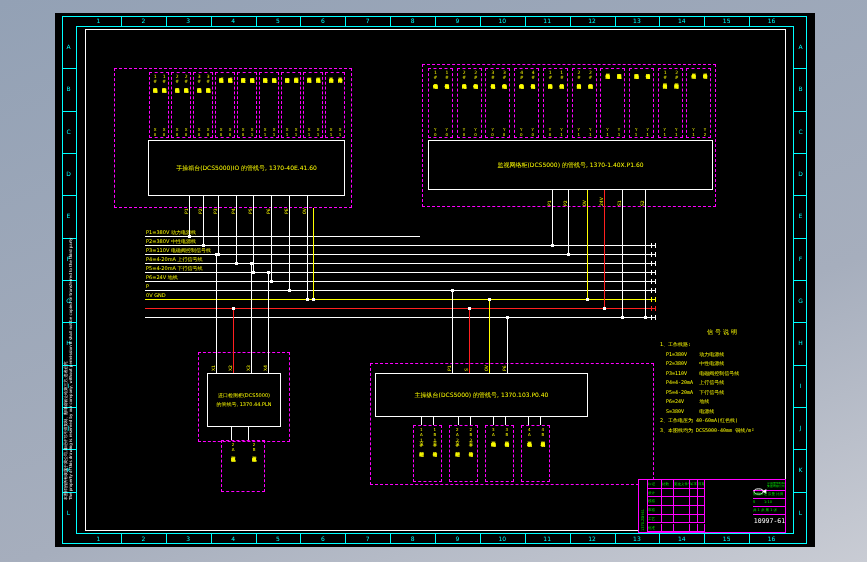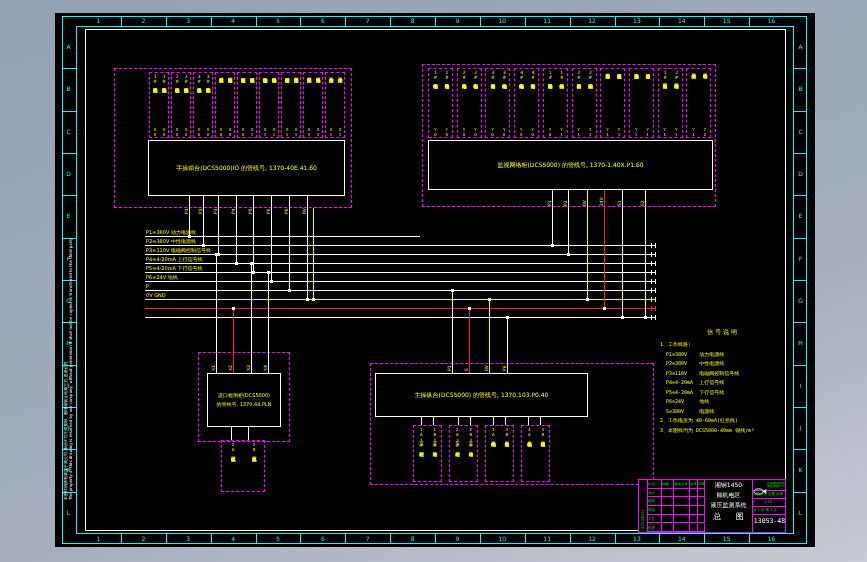--- a/index.html
+++ b/index.html
@@ -542,33 +542,27 @@
       <div style="position: absolute; left: 9px; top: 34.8px; width: 14px; height: 8.7px; border-right: 1px solid rgb(255, 0, 255); border-bottom: 1px solid rgb(255, 0, 255); overflow: hidden; font-size: 3.5px; line-height: 8px; color: rgb(0, 238, 0); white-space: nowrap;">工艺</div>
       <div style="position: absolute; left: 23px; top: 34.8px; width: 12px; height: 8.7px; border-right: 1px solid rgb(255, 0, 255); border-bottom: 1px solid rgb(255, 0, 255); overflow: hidden; font-size: 3.5px; line-height: 8px; color: rgb(0, 238, 0); white-space: nowrap;"></div>
       <div style="position: absolute; left: 35px; top: 34.8px; width: 16px; height: 8.7px; border-right: 1px solid rgb(255, 0, 255); border-bottom: 1px solid rgb(255, 0, 255); overflow: hidden; font-size: 3.5px; line-height: 8px; color: rgb(0, 238, 0); white-space: nowrap;"></div>
       <div style="position: absolute; left: 51px; top: 34.8px; width: 8px; height: 8.7px; border-right: 1px solid rgb(255, 0, 255); border-bottom: 1px solid rgb(255, 0, 255); overflow: hidden; font-size: 3.5px; line-height: 8px; color: rgb(0, 238, 0); white-space: nowrap;"></div>
       <div style="position: absolute; left: 59px; top: 34.8px; width: 7px; height: 8.7px; border-right: 1px solid rgb(255, 0, 255); border-bottom: 1px solid rgb(255, 0, 255); overflow: hidden; font-size: 3.5px; line-height: 8px; color: rgb(0, 238, 0); white-space: nowrap;"></div>
       <div style="position: absolute; left: 9px; top: 43.5px; width: 14px; height: 8.7px; border-right: 1px solid rgb(255, 0, 255); border-bottom: 1px solid rgb(255, 0, 255); overflow: hidden; font-size: 3.5px; line-height: 8px; color: rgb(0, 238, 0); white-space: nowrap;">批准</div>
       <div style="position: absolute; left: 23px; top: 43.5px; width: 12px; height: 8.7px; border-right: 1px solid rgb(255, 0, 255); border-bottom: 1px solid rgb(255, 0, 255); overflow: hidden; font-size: 3.5px; line-height: 8px; color: rgb(0, 238, 0); white-space: nowrap;"></div>
       <div style="position: absolute; left: 35px; top: 43.5px; width: 16px; height: 8.7px; border-right: 1px solid rgb(255, 0, 255); border-bottom: 1px solid rgb(255, 0, 255); overflow: hidden; font-size: 3.5px; line-height: 8px; color: rgb(0, 238, 0); white-space: nowrap;"></div>
       <div style="position: absolute; left: 51px; top: 43.5px; width: 8px; height: 8.7px; border-right: 1px solid rgb(255, 0, 255); border-bottom: 1px solid rgb(255, 0, 255); overflow: hidden; font-size: 3.5px; line-height: 8px; color: rgb(0, 238, 0); white-space: nowrap;"></div>
       <div style="position: absolute; left: 59px; top: 43.5px; width: 7px; height: 8.7px; border-right: 1px solid rgb(255, 0, 255); border-bottom: 1px solid rgb(255, 0, 255); overflow: hidden; font-size: 3.5px; line-height: 8px; color: rgb(0, 238, 0); white-space: nowrap;"></div>
-      <div style="position: absolute; left: 66px; top: 0px; width: 48px; height: 52px; border-right: 1px solid rgb(255, 0, 255); text-align: center; color: rgb(255, 255, 255);">
-        <div style="font-size: 6px; line-height: 10px; white-space: nowrap;">湘钢1450</div>
-        <div style="font-size: 6px; line-height: 10px; white-space: nowrap;">舶机电区</div>
-        <div style="font-size: 6px; line-height: 10px; white-space: nowrap;">液压监测系统</div>
-        <div style="font-size: 8px; line-height: 14px; letter-spacing: 6px; text-indent: 6px; white-space: nowrap;">总  图</div>
-      </div>
       <div style="position: absolute; left: 114px; top: 0px; width: 33px; height: 52px; overflow: hidden;">
         <div style="display: flex; align-items: center; height: 11px; border-bottom: 1px solid rgb(255, 0, 255);">
           <div style="width: 14px; height: 9px; flex: 0 0 auto;"><svg viewBox="0 0 20 10" width="14" height="9">
               <ellipse cx="8" cy="5" rx="6.5" ry="3.8" fill="none" stroke="#ffffff" stroke-width="1.4"></ellipse>
               <path d="M13.5 5 L19 1.5 L19 8.5 Z" fill="#ffffff"></path>
             </svg></div>
           <div style="font-size: 3px; line-height: 3.5px; color: rgb(0, 238, 0); overflow: hidden;">中国重型机械集团有限公司</div>
         </div>
         <div style="font-size: 3.5px; line-height: 7px; color: rgb(0, 238, 0); white-space: pre; border-bottom: 1px solid rgb(255, 0, 255);">阶段标记 质量 比例</div>
         <div style="font-size: 3.5px; line-height: 7px; color: rgb(0, 238, 0); white-space: pre; border-bottom: 1px solid rgb(255, 0, 255);">S        1:10</div>
         <div style="font-size: 3.5px; line-height: 7px; color: rgb(0, 238, 0); white-space: pre; border-bottom: 1px solid rgb(255, 0, 255);">共 1 张 第 1 张</div>
-        <div style="font-size: 6.5px; line-height: 12px; color: rgb(255, 255, 255); text-align: center; font-family: &quot;DejaVu Sans Mono&quot;, monospace;">13053-48</div>
+        <div style="font-size: 6.5px; line-height: 12px; color: rgb(255, 255, 255); text-align: center; font-family: &quot;DejaVu Sans Mono&quot;, monospace;">10997-61</div>
       </div>
     </div>
   </div>
 
 </body></html>

